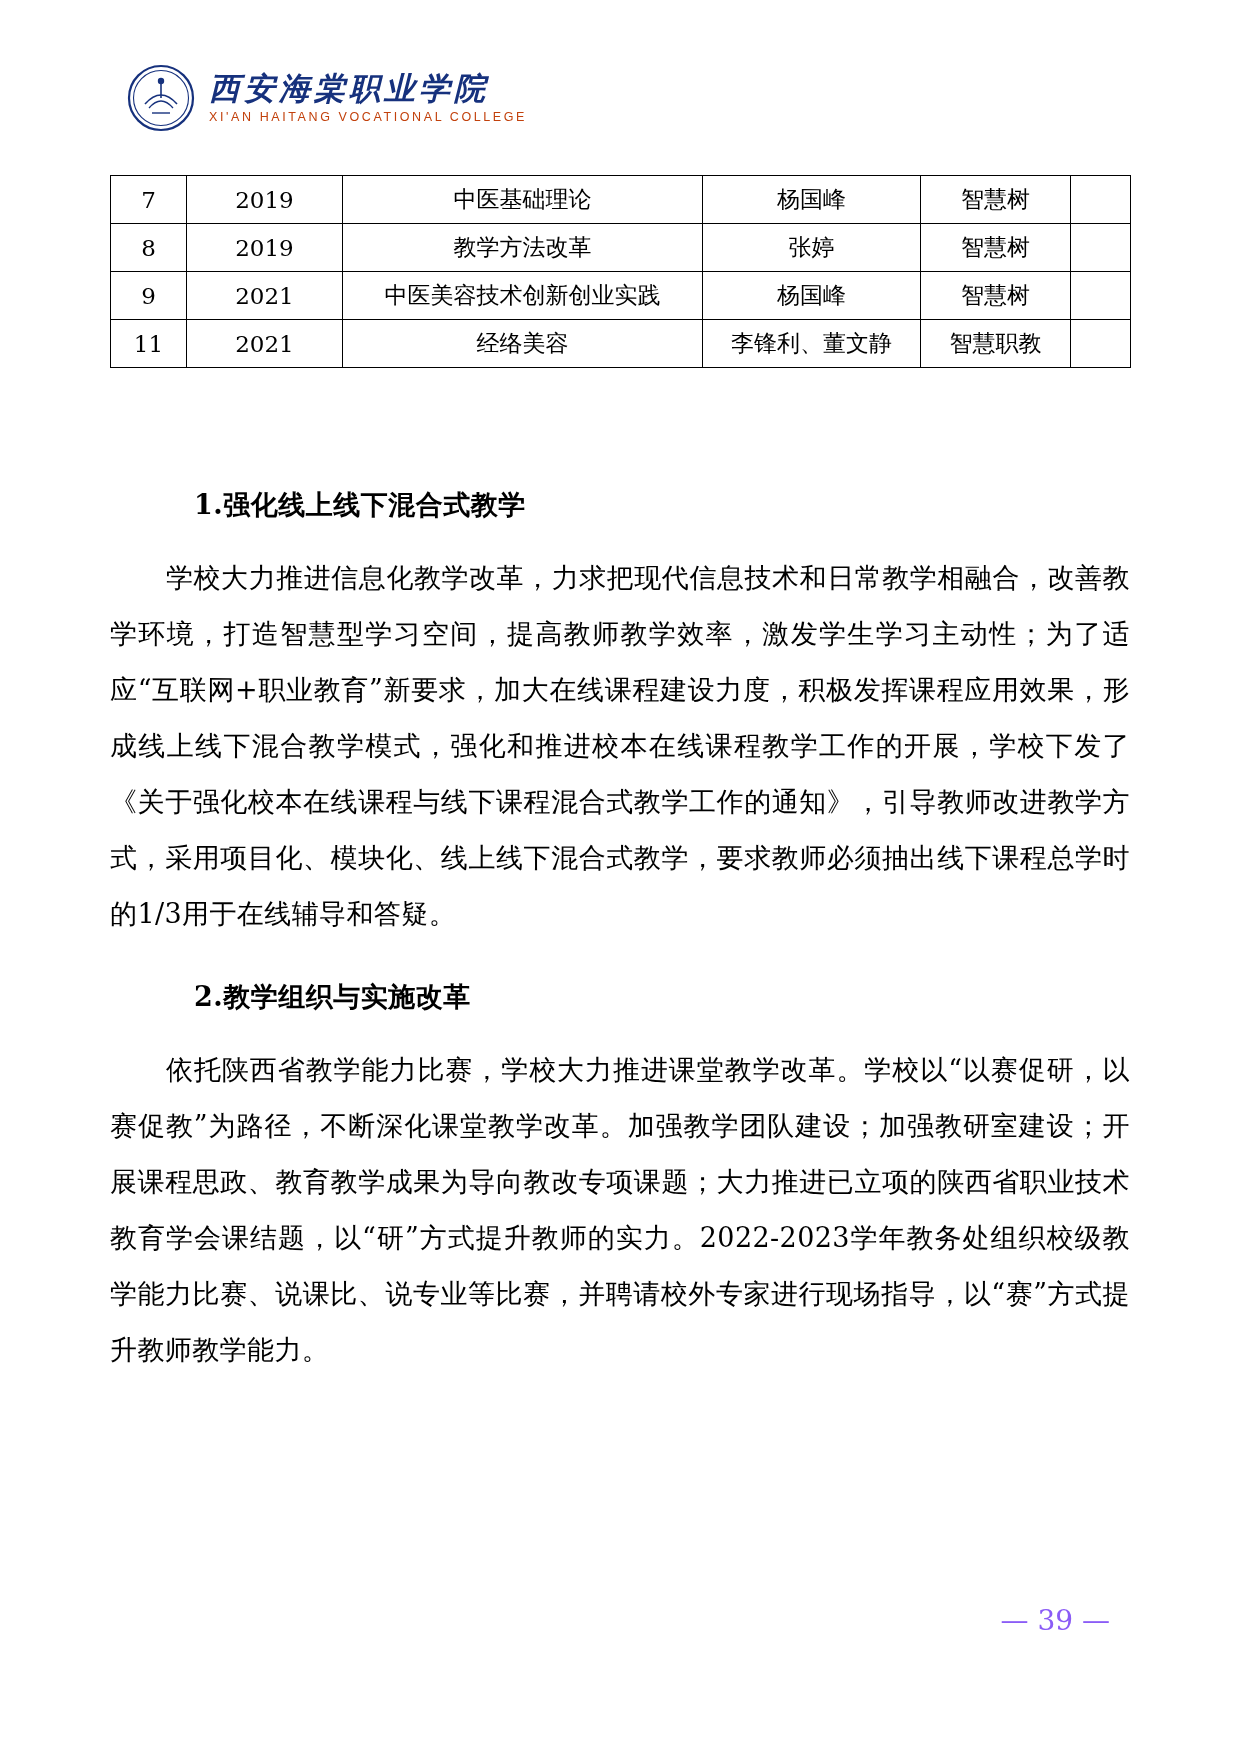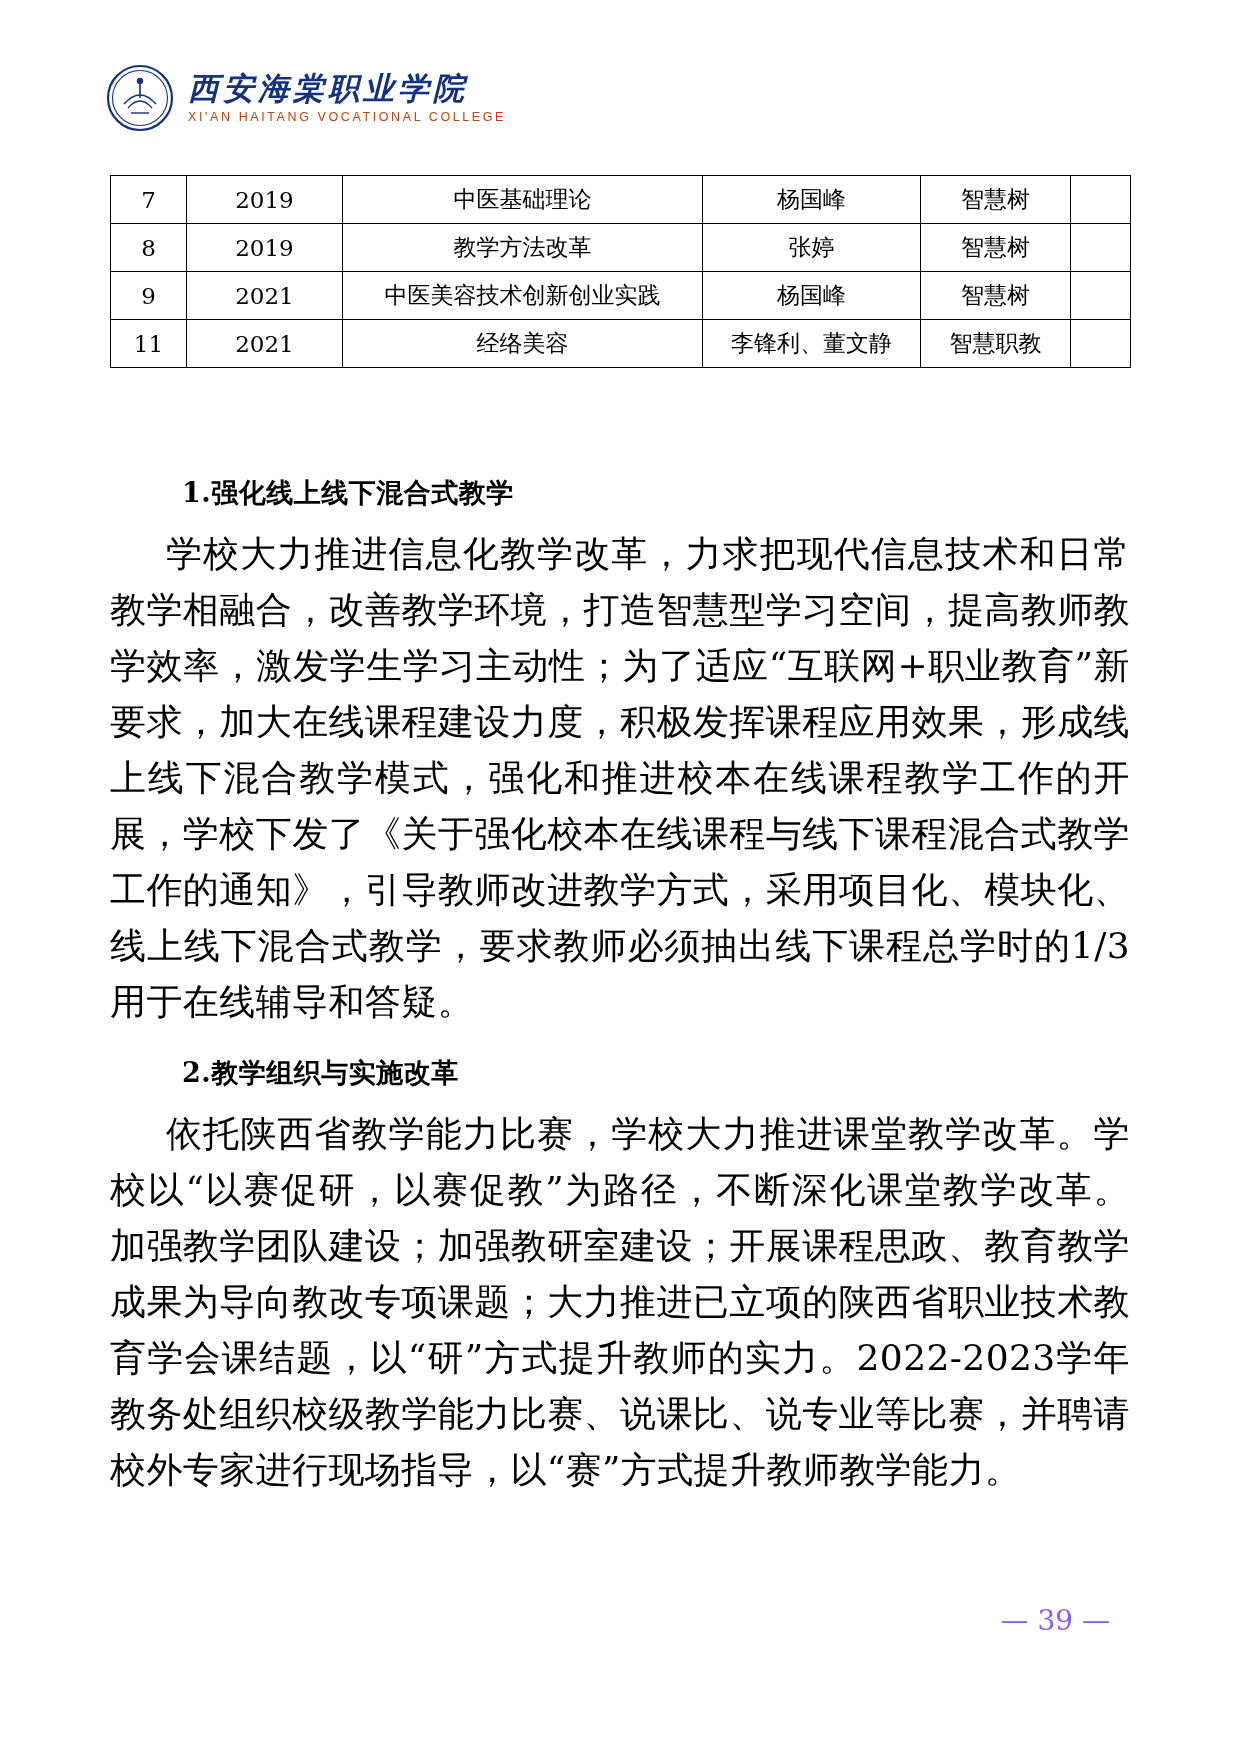--- a/index.html
+++ b/index.html
@@ -20,21 +20,21 @@
     left: 0; top: 0;
     width: 1240px;
     height: 1754px;
     box-sizing: border-box;
     padding: 0;
   }
 
   
   .header {
     position: absolute;
-    left: 106px;
+    left: 127px;
     top: 58px;
     width: 1020px;
     height: 80px;
     display: flex;
     align-items: center;
   }
   .brand {
     display: flex;
     align-items: center;
     gap: 14px;
@@ -117,31 +117,31 @@
   h2.sec {
     margin: 0;
     font-family: "DejaVu Sans", "Liberation Sans", sans-serif;
     font-size: 28px;
     font-weight: 700;
     letter-spacing: 1px;
     text-indent: 40px;
     line-height: 1.4;
   }
   h3.sub {
-    margin: 0;
+    margin: 12px;
     font-family: "DejaVu Serif", "Liberation Serif", serif;
     font-size: 27px;
     font-weight: 700;
     letter-spacing: 0.5px;
     text-indent: 72px;
     line-height: 1.4;
   }
   p.body {
     margin: 0;
-    font-size: 36px;
+    font-size: 27px;
     line-height: 56px;
     text-align: justify;
     text-justify: inter-ideograph;
     text-indent: 56px;
     letter-spacing: 0.4px;
   }
   .gap-a { height: 42px; }
   .gap-b { height: 24px; }
   .gap-c { height: 14px; }
 

